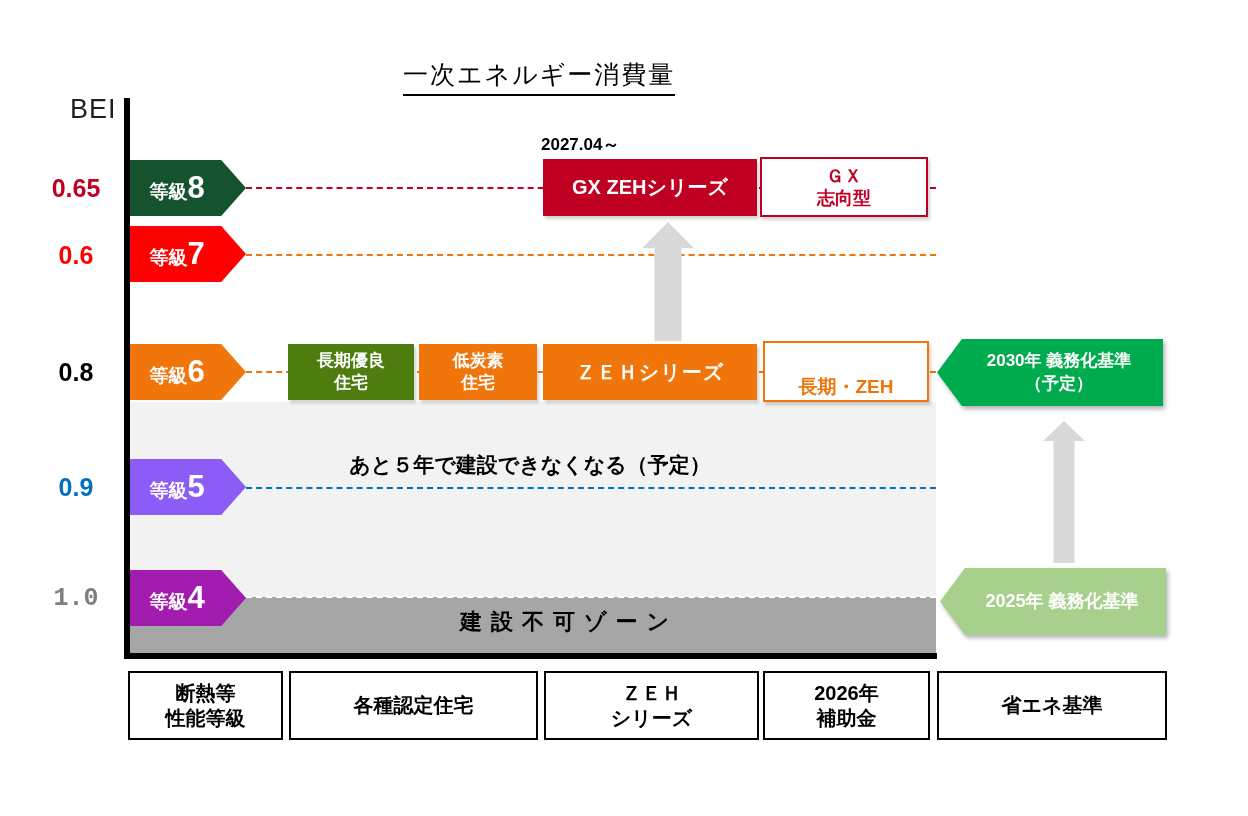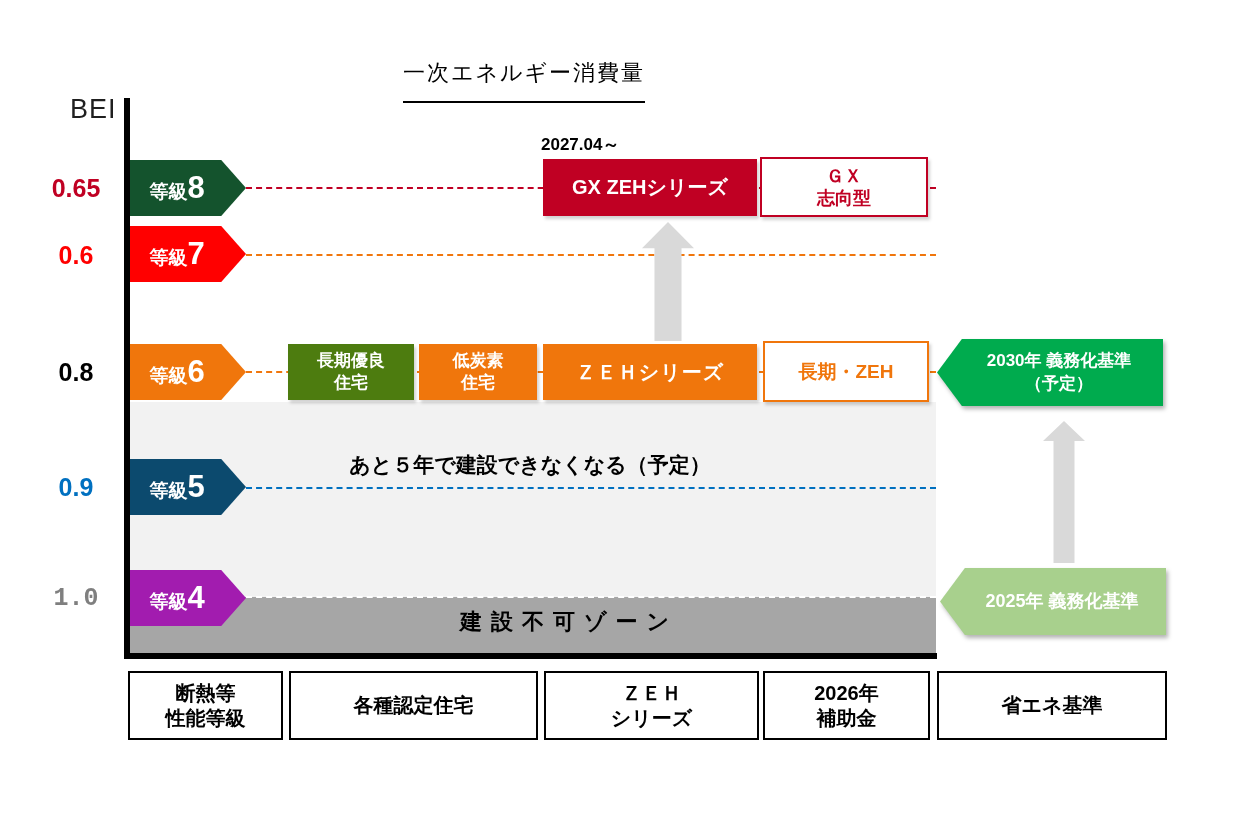--- a/index.html
+++ b/index.html
@@ -3,22 +3,22 @@
 <meta charset="utf-8">
 <style>
   html,body { margin:0; padding:0; background:#fff; }
   .stage {
     position:relative; width:1248px; height:816px; background:#ffffff;
     font-family:"Liberation Sans","DejaVu Sans",sans-serif; overflow:hidden;
   }
   .abs { position:absolute; }
 
   
-  .chart-title { left:403px; top:58px; font-size:22px; color:#000; letter-spacing:2px;
-                 border-bottom:2px solid #000; padding-bottom:13px; }
+  .chart-title { left:403px; top:58px; font-size:25px; color:#000; letter-spacing:2px;
+                 border-bottom:2px solid #000; padding-bottom:3px; }
   .bei-label  { left:70px; top:94px; font-size:27px; color:#1f1f1f; letter-spacing:1px; }
   .axis-y { left:124px; top:98px;  width:6px;  height:561px; background:#000; }
   .axis-x { left:124px; top:653px; width:813px; height:6px;  background:#000; }
 
   
   .warning-zone    { left:130px; top:402px; width:806px; height:251px; }
   .restricted-zone { left:130px; top:597px; width:806px; height:56px; }
   .restricted-dash { left:246px; top:596px; width:690px; border-top:2px dashed #fff; }
   .restricted-label{ left:130px; top:607px; width:806px; text-align:center;
                      font-size:22px; font-weight:bold; color:#000; letter-spacing:9px;padding-left:36px; }
@@ -107,21 +107,21 @@
 
   <div class="abs grade-arrow g8" style="background-color: #14532d;">
     <span class="gtxt"><span class="gp">等級</span><span class="gn">8</span></span>
   </div>
   <div class="abs grade-arrow g7" style="background-color: rgb(255, 0, 0);">
     <span class="gtxt"><span class="gp">等級</span><span class="gn">7</span></span>
   </div>
   <div class="abs grade-arrow g6" style="background-color: rgb(240, 118, 12);">
     <span class="gtxt"><span class="gp">等級</span><span class="gn">6</span></span>
   </div>
-  <div class="abs grade-arrow g5" style="background-color: #0c4a6e;">
+  <div class="abs grade-arrow g5" style="background-color: #8b5cf6;">
     <span class="gtxt"><span class="gp">等級</span><span class="gn">5</span></span>
   </div>
   <div class="abs grade-arrow g4" style="background-color: #a21caf;">
     <span class="gtxt"><span class="gp">等級</span><span class="gn">4</span></span>
   </div>
 
   <div class="abs block-arrow ba1"></div>
   <div class="abs block-arrow ba2"></div>
 
   <div class="abs start-date">2027.04～</div>
@@ -138,21 +138,21 @@
     <span>長期優良</span>
     <span>住宅</span>
   </div>
   <div class="abs cbox teitanso" style="background-color: rgb(240, 118, 12);">
     <span>低炭素</span>
     <span>住宅</span>
   </div>
   <div class="abs cbox zeh-series" style="background-color: rgb(240, 118, 12);">
     <span>ＺＥＨシリーズ</span>
   </div>
-  <div class="abs cbox chouki-zeh" style="border-color: rgb(240, 118, 12);">
+  <div class="abs cbox chouki-zeh" style="border-color: rgb(240, 118, 12); justify-content: flex-end;">
     <span style="color: rgb(240, 118, 12);">長期・ZEH</span>
   </div>
 
   <div class="abs mile m2030">
     <div class="mile-shape" style="background-color: rgb(0, 171, 78);">
       <span>2030年 義務化基準</span>
       <span>（予定）</span>
     </div>
   </div>
   <div class="abs mile m2025">

